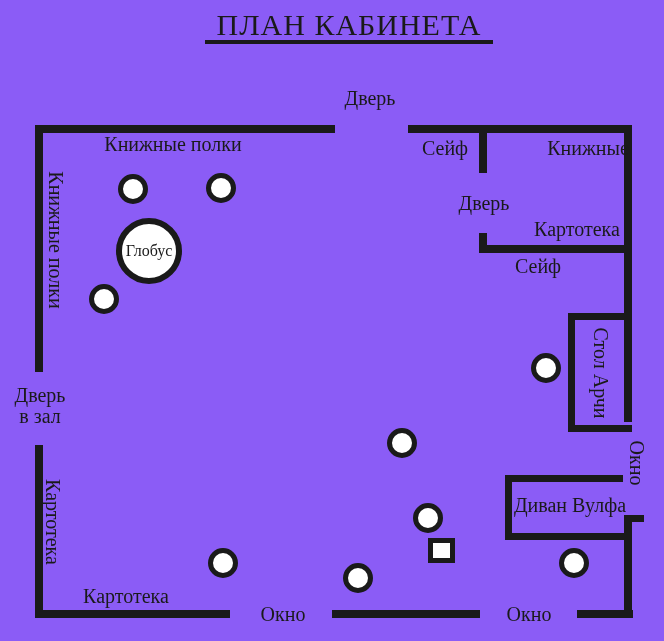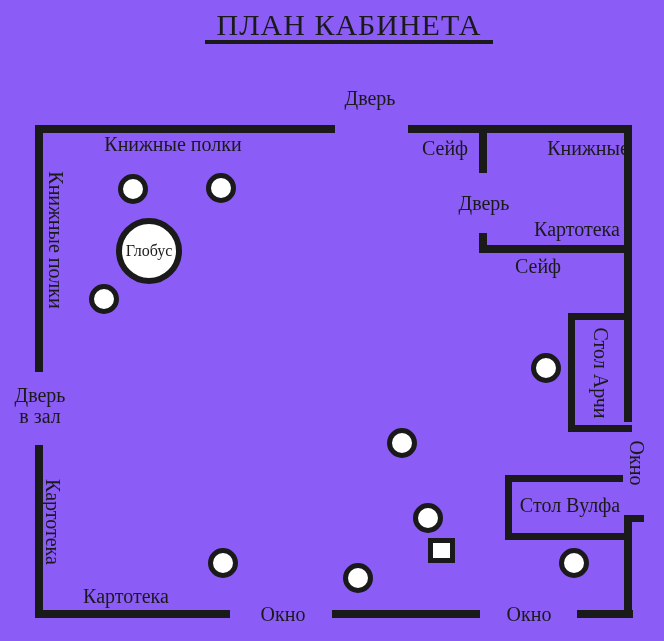--- a/index.html
+++ b/index.html
@@ -93,21 +93,21 @@
 
   <div class="lbl" style="left:173px;top:144px;">Книжные полки</div>
   <div class="vlbl" style="left:55px;top:240px;">Книжные полки</div>
   <div class="lbl" style="left:445px;top:148px;">Сейф</div>
   <div class="lbl" style="left:588px;top:148px;">Книжные</div>
   <div class="lbl" style="left:484px;top:203px;">Дверь</div>
   <div class="lbl" style="left:577px;top:229px;">Картотека</div>
   <div class="lbl" style="left:538px;top:266px;">Сейф</div>
   <div class="vlbl" style="left:600px;top:373px;">Стол Арчи</div>
   <div class="vlbl" style="left:636px;top:463px;">Окно</div>
-  <div class="lbl" style="left:570px;top:505px;">Стол Вулфа</div>
+  <div class="lbl" style="left:570px;top:505px;">Диван Вулфа</div>
 
   <div class="lbl" style="left:40px;top:406px;">
     <div>Дверь</div>
     <div>в зал</div>
   </div>
 
   <div class="vlbl" style="left:52px;top:522px;">Картотека</div>
   <div class="lbl" style="left:126px;top:596px;">Картотека</div>
   <div class="lbl" style="left:283px;top:614px;">Окно</div>
   <div class="lbl" style="left:529px;top:614px;">Окно</div>

